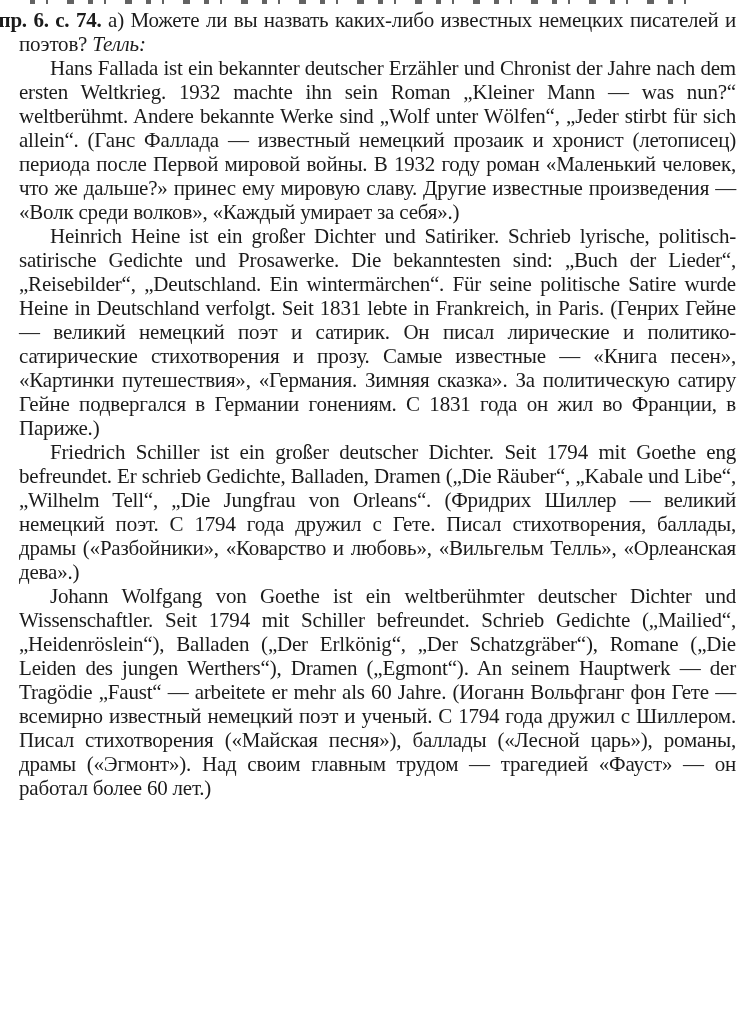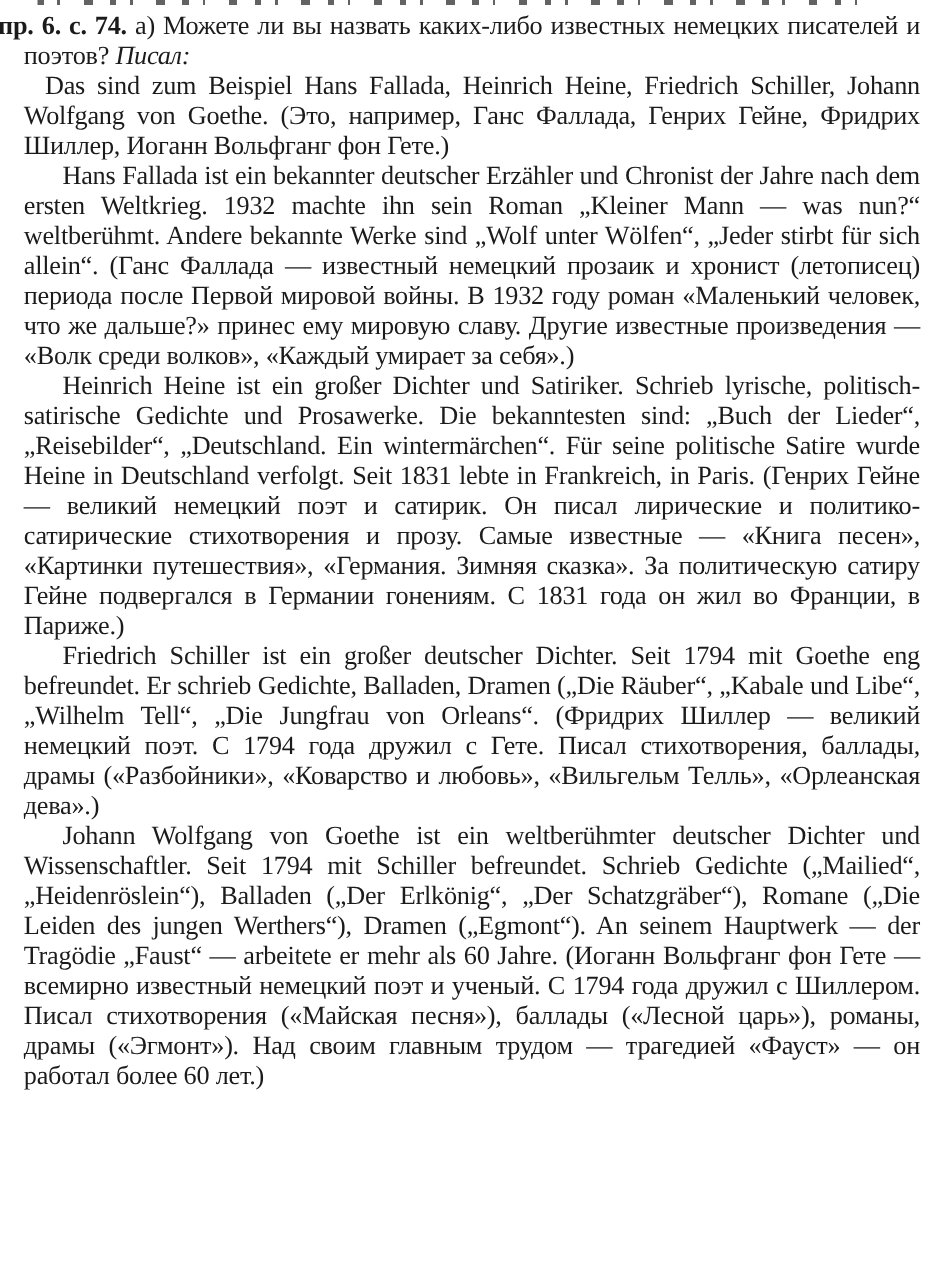--- a/index.html
+++ b/index.html
@@ -68,24 +68,23 @@
 <body>
 
 <div class="page">
 
   <div class="clip-fragments"></div>
 
   <p class="item-a">
     <span class="ex-label">Упр. 6. с. 74.</span>
     <span>a)</span>
     <span>Можете ли вы назвать каких-либо известных немецких писателей и поэтов?</span>
-    <span class="example-label">Писал:</span>
+    <span class="example-label">Телль:</span>
   </p>
 
-  <p class="example">Das sind zum Beispiel Hans Fallada, Heinrich Heine, Friedrich Schiller, Johann Wolfgang von Goethe. (Это, например, Ганс Фаллада, Генрих Гейне, Фридрих Шиллер, Иоганн Вольфганг фон Гете.)</p>
 
 
   <p class="answer">Hans Fallada ist ein bekannter deutscher Erzähler und Chronist der Jahre nach dem ersten Weltkrieg. 1932 machte ihn sein Roman „Kleiner Mann — was nun?“ weltberühmt. Andere bekannte Werke sind „Wolf unter Wölfen“, „Jeder stirbt für sich allein“. (Ганс Фаллада — известный немецкий прозаик и хронист (летописец) периода после Первой мировой войны. В 1932 году роман «Маленький человек, что же дальше?» принес ему мировую славу. Другие известные произведения — «Волк среди волков», «Каждый умирает за себя».)</p>
 
   <p class="answer">Heinrich Heine ist ein großer Dichter und Satiriker. Schrieb lyrische, politisch-satirische Gedichte und Prosawerke. Die bekanntesten sind: „Buch der Lieder“, „Reisebilder“, „Deutschland. Ein wintermärchen“. Für seine politische Satire wurde Heine in Deutschland verfolgt. Seit 1831 lebte in Frankreich, in Paris. (Генрих Гейне — великий немецкий поэт и сатирик. Он писал лирические и политико-сатирические стихотворения и прозу. Самые известные — «Книга песен», «Картинки путешествия», «Германия. Зимняя сказка». За политическую сатиру Гейне подвергался в Германии гонениям. С 1831 года он жил во Франции, в Париже.)</p>
 
   <p class="answer">Friedrich Schiller ist ein großer deutscher Dichter. Seit 1794 mit Goethe eng befreundet. Er schrieb Gedichte, Balladen, Dramen („Die Räuber“, „Kabale und Libe“, „Wilhelm Tell“, „Die Jungfrau von Orleans“. (Фридрих Шиллер — великий немецкий поэт. С 1794 года дружил с Гете. Писал стихотворения, баллады, драмы («Разбойники», «Коварство и любовь», «Вильгельм Телль», «Орлеанская дева».)</p>
 
   <p class="answer">Johann Wolfgang von Goethe ist ein weltberühmter deutscher Dichter und Wissenschaftler. Seit 1794 mit Schiller befreundet. Schrieb Gedichte („Mailied“, „Heidenröslein“), Balladen („Der Erlkönig“, „Der Schatzgräber“), Romane („Die Leiden des jungen Werthers“), Dramen („Egmont“). An seinem Hauptwerk — der Tragödie „Faust“ — arbeitete er mehr als 60 Jahre. (Иоганн Вольфганг фон Гете — всемирно известный немецкий поэт и ученый. С 1794 года дружил с Шиллером. Писал стихотворения («Майская песня»), баллады («Лесной царь»), романы, драмы («Эгмонт»). Над своим главным трудом — трагедией «Фауст» — он работал более 60 лет.)</p>
 

